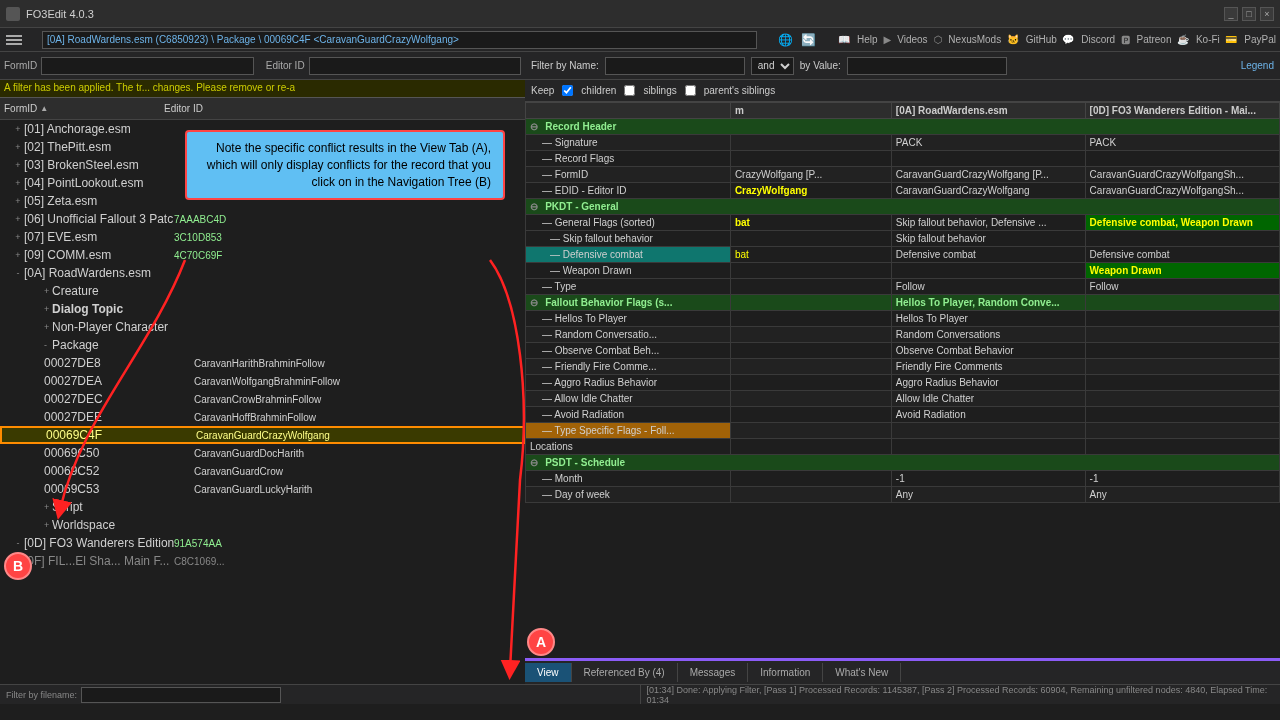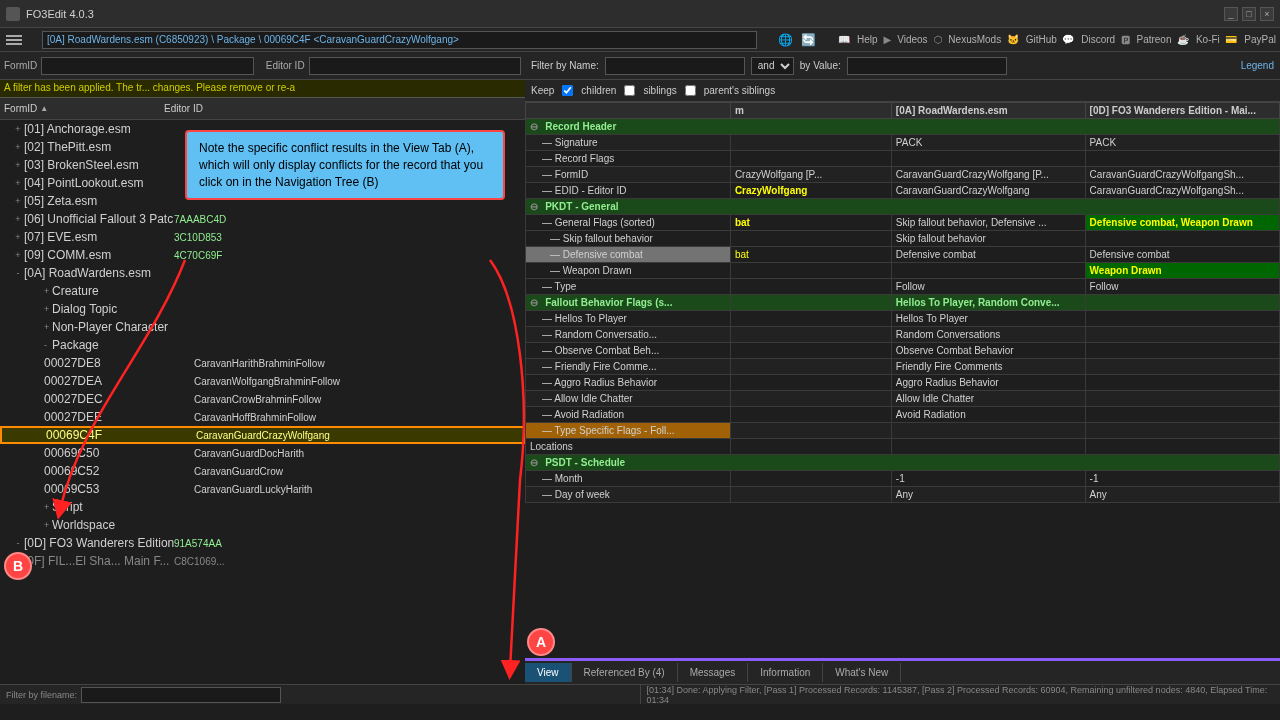--- a/index.html
+++ b/index.html
@@ -79,21 +79,21 @@
 
     
     #bottom-tabs { height: 26px; display: flex; align-items: center; border-top: 3px solid #8b5cf6; background: #252526; }
     #bottom-tabs .tab { padding: 4px 12px; font-size: 10px; cursor: pointer; color: #aaa; border-right: 1px solid #444; }
     #bottom-tabs .tab.active { background: #1a5276; color: #fff; }
     #bottom-row { height: 20px; display: flex; border-top: 1px solid #444; }
     #bottom-row .status-left { flex: 1; background: #252526; display: flex; align-items: center; padding: 0 6px; font-size: 9px; color: #888; border-right: 1px solid #444; }
     #bottom-row .status-right { flex: 1; background: #252526; display: flex; align-items: center; padding: 0 6px; font-size: 9px; color: #888; }
 
     
-    .annotation-box { position: absolute; background: rgba(100, 200, 255, 0.95); border: 2px solid #ff4444; color: #000; padding: 8px 12px; font-size: 12px; font-weight: normal; line-height: 1.4; border-radius: 4px; z-index: 100; width: 320px; }
+    .annotation-box { position: absolute; background: rgba(100, 200, 255, 0.95); border: 2px solid #ff4444; color: #000; padding: 8px 12px; font-size: 12px; font-weight: normal; line-height: 1.4; border-radius: 4px; z-index: 100; width: 320px; text-align: right; }
     .badge-circle { position: absolute; width: 28px; height: 28px; border-radius: 50%; background: #ff4444; color: #fff; font-weight: bold; font-size: 14px; display: flex; align-items: center; justify-content: center; z-index: 102; border: 2px solid #ff8888; }
 
     #left-container { position: relative; width: 525px; }
     #right-container { position: relative; flex: 1; }
   </style>
 </head>
 <body>
 
 <div id="titlebar">
   <div style="display:flex;align-items:center;gap:6px;">
@@ -203,21 +203,21 @@
       <div class="tree-row">
         <div class="expander indent1">-</div>
         <div class="col-formid">[0A] RoadWardens.esm</div>
       </div>
       <div class="tree-row">
         <div class="expander indent2">+</div>
         <div class="col-formid" style="margin-left:8px;">Creature</div>
       </div>
       <div class="tree-row">
         <div class="expander indent2">+</div>
-        <div class="col-formid" style="margin-left:8px;">Dialog Topic</div>
+        <div class="col-formid" style="margin-left:8px;font-weight:bold;">Dialog Topic</div>
       </div>
       <div class="tree-row">
         <div class="expander indent2">+</div>
         <div class="col-formid" style="margin-left:8px;">Non-Player Character</div>
       </div>
       <div class="tree-row">
         <div class="expander indent2">-</div>
         <div class="col-formid" style="margin-left:8px;">Package</div>
       </div>
       <div class="tree-row">
@@ -363,21 +363,21 @@
             <td style="background:#1e1e1e;">Skip fallout behavior, Defensive ...</td>
             <td style="background:#006600;color:#ffff00;font-weight:bold;">Defensive combat, Weapon Drawn</td>
           </tr>
           <tr>
             <td class="indent2" style="background:#1e1e1e;">— Skip fallout behavior</td>
             <td style="background:#1e1e1e;"></td>
             <td style="background:#1e1e1e;">Skip fallout behavior</td>
             <td style="background:#1e1e1e;"></td>
           </tr>
           <tr>
-            <td class="indent2" style="background:#737373;">— Defensive combat</td>
+            <td class="indent2" style="background:#0f766e;">— Defensive combat</td>
             <td style="background:#1e1e1e;color:#ffff00;">bat</td>
             <td style="background:#1e1e1e;">Defensive combat</td>
             <td style="background:#1e1e1e;">Defensive combat</td>
           </tr>
           <tr>
             <td class="indent2" style="background:#1e1e1e;">— Weapon Drawn</td>
             <td style="background:#1e1e1e;"></td>
             <td style="background:#1e1e1e;"></td>
             <td style="background:#006600;color:#ffff00;font-weight:bold;">Weapon Drawn</td>
           </tr>

